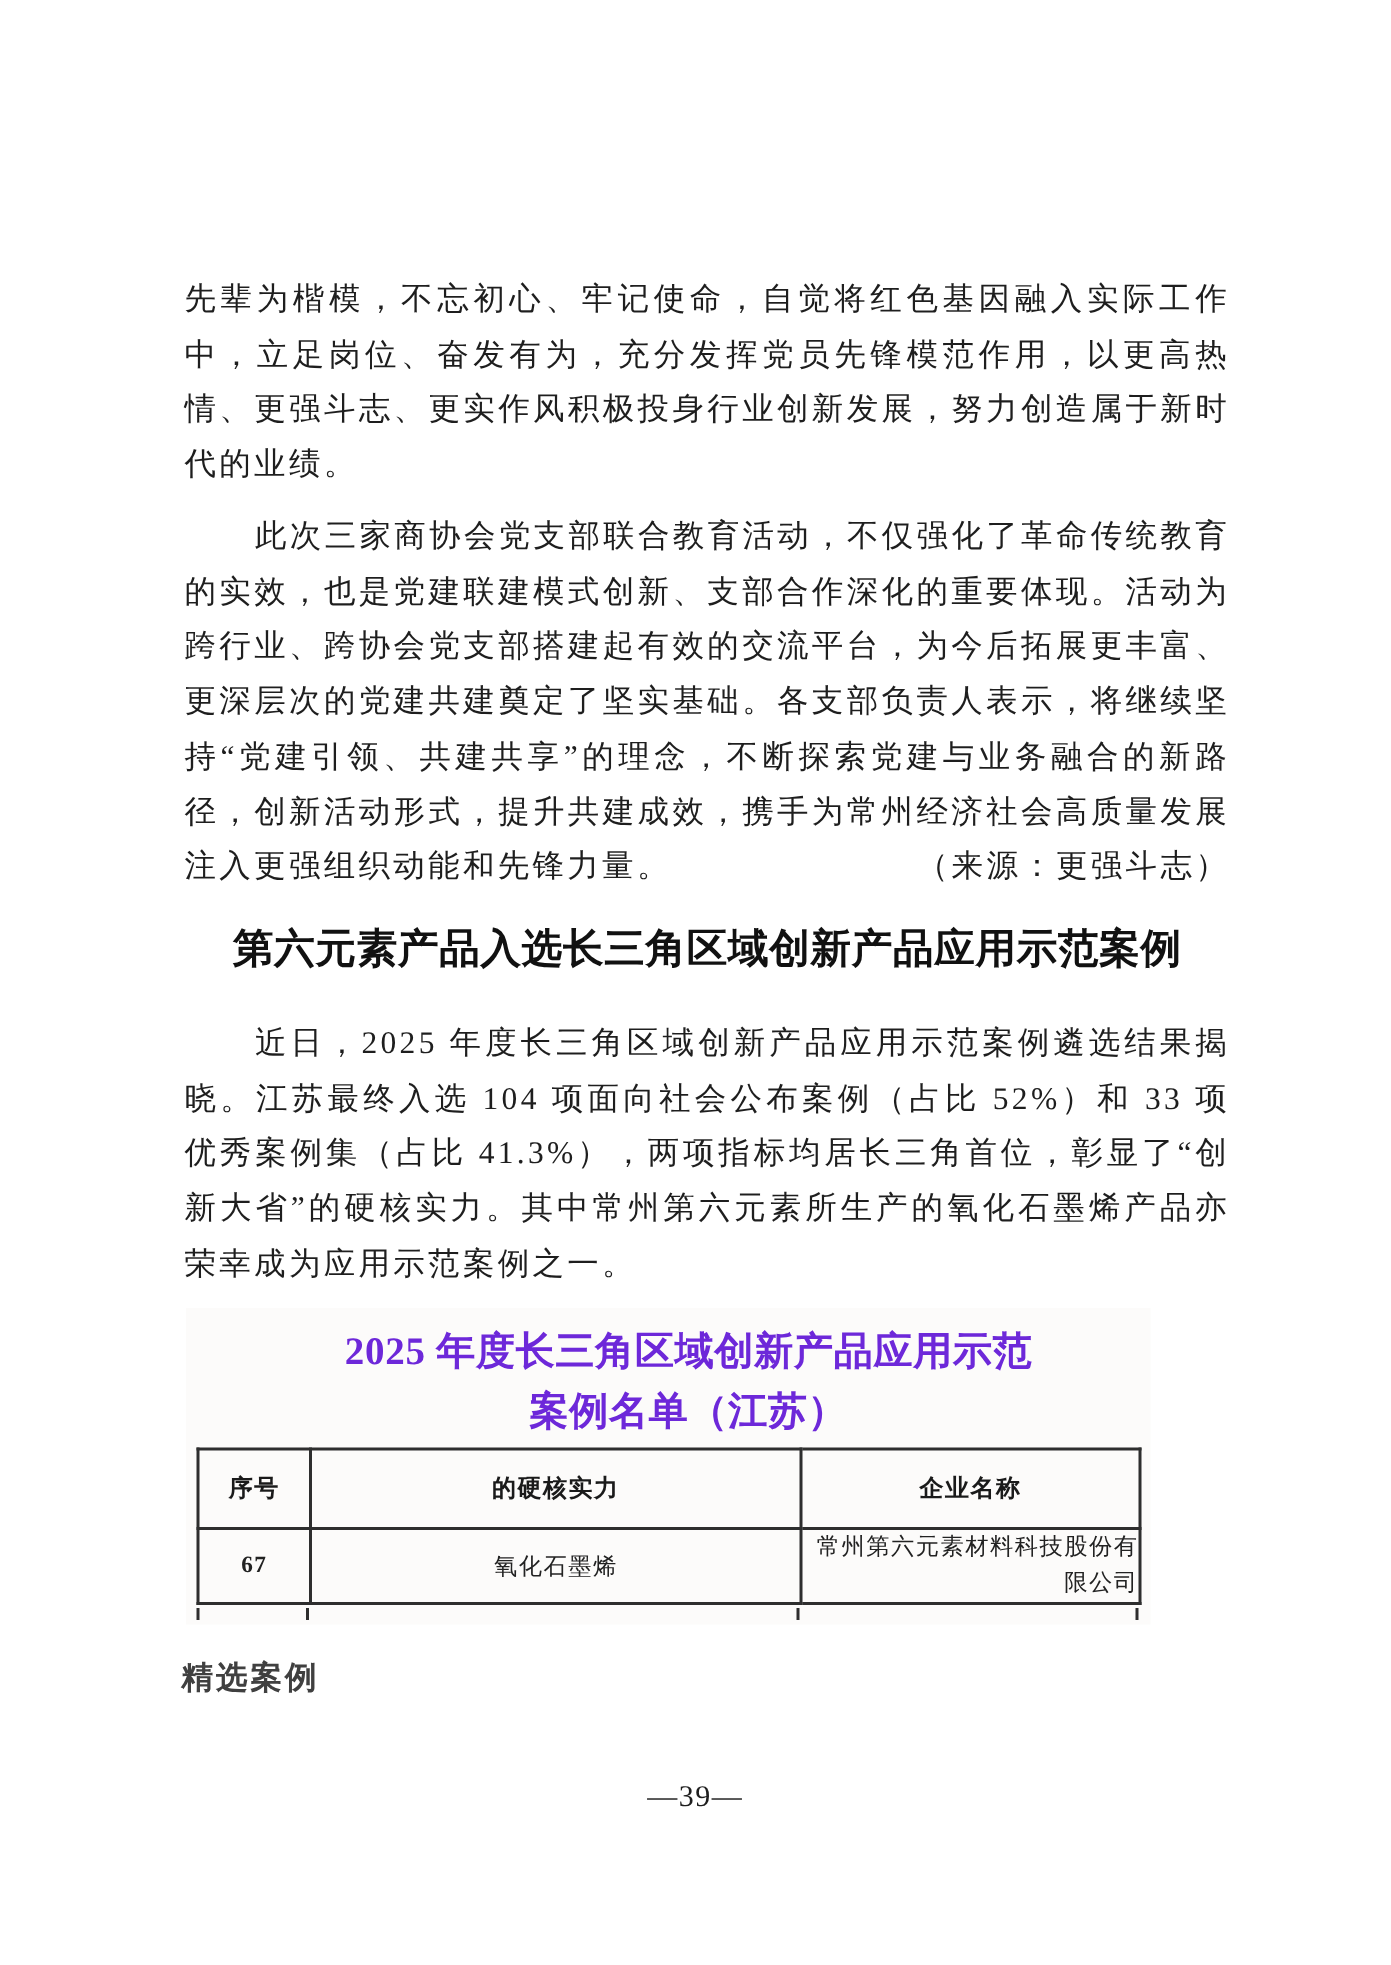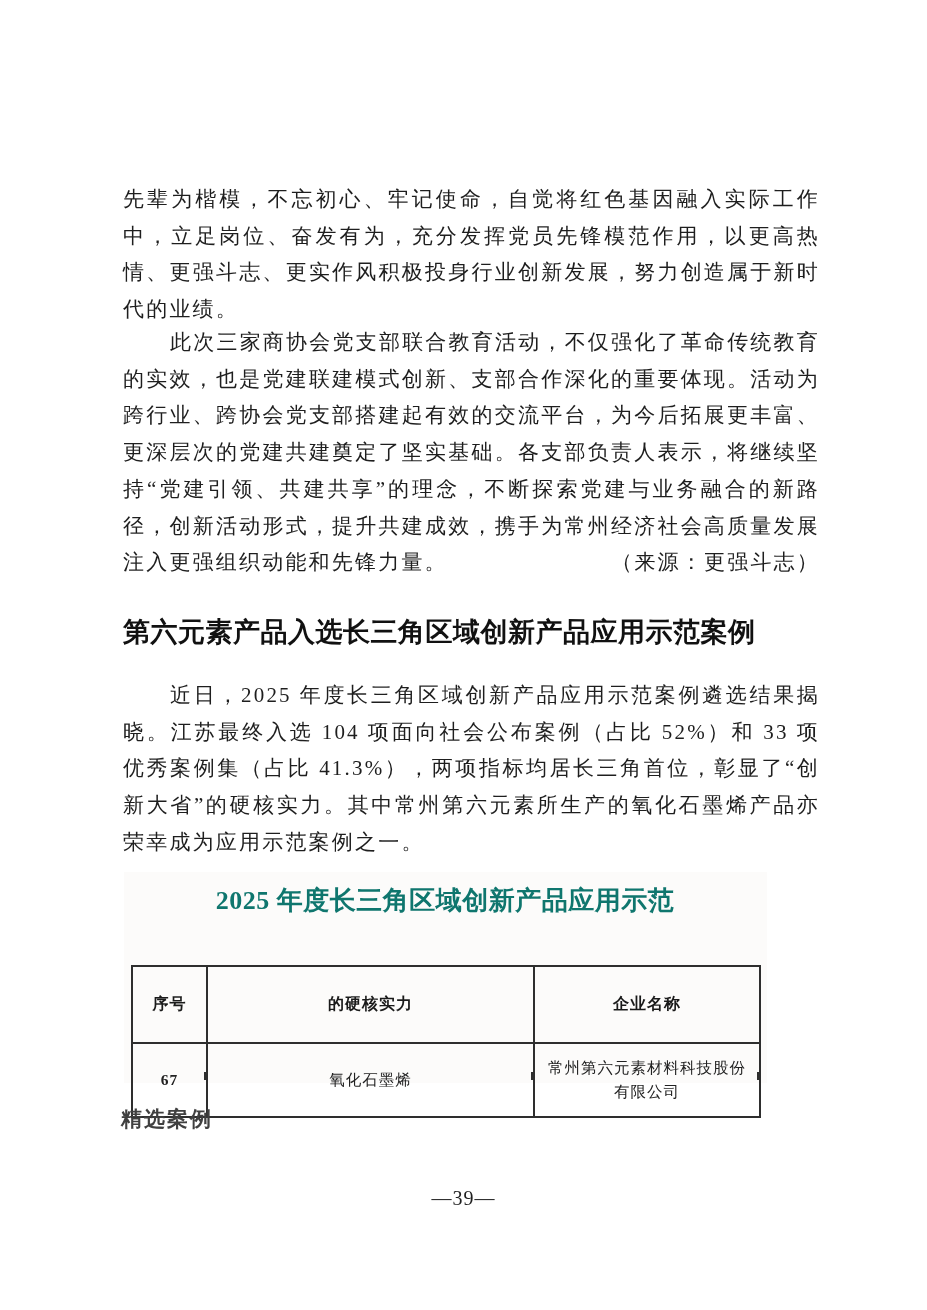--- a/index.html
+++ b/index.html
@@ -17,81 +17,81 @@
     position:absolute;
     left:123px;width:697px;
     font-size:21px;line-height:36.7px;
     letter-spacing:2.2px;
     text-align:justify;
     text-justify:inter-character;
     color:#1e1e1e;
   }
   .indent{text-indent:47px;}
   .p1{top:160px;}
-  .p2{top:303px;}
+  .p2{top:318px;}
   .p3{top:656px;}
   .src{float:right;letter-spacing:2.2px;}
 
   .article-heading{
     position:absolute;
     left:123px;top:597px;width:697px;
-    text-align:left;
+    text-align:center;
     font-size:27px;line-height:34px;
     font-weight:bold;
     letter-spacing:0.5px;
     color:#111;
   }
 
   
   .figure-bg{
     position:absolute;
     left:124px;top:872px;width:643px;height:211px;
     background:#fcfbfa;
   }
   .figure-title{
     position:absolute;
-    left:131px;top:881px;width:628px;
+    left:145px;top:881px;width:628px;
     text-align:center;
     font-size:26px;line-height:40px;
     font-weight:bold;
     letter-spacing:0.5px;
-    color:#0f766e;
+    color:#6d28d9;
   }
   table.cases{
     position:absolute;
     left:131px;top:965px;
     width:628px;
     border-collapse:collapse;
     table-layout:fixed;
     background:transparent;
   }
   table.cases col.c1{width:75px;}
   table.cases col.c2{width:327px;}
   table.cases col.c3{width:226px;}
   table.cases th,table.cases td{
     border:2px solid #2e2e2e;
-    padding:12px;
+    padding:0;
     vertical-align:middle;
   }
   table.cases th{
     height:51px;
     font-family:"Liberation Sans","DejaVu Sans",sans-serif;
     font-size:16px;font-weight:bold;
     letter-spacing:1px;
     text-align:center;color:#1a1a1a;
   }
   table.cases td{
     height:48px;
     font-size:15.5px;
     letter-spacing:1px;
     color:#222;
   }
   td.cell-no{text-align:center;font-weight:600;font-size:16px;}
   td.cell-product{text-align:center;padding-left:12px;}
-  td.cell-company{text-align:center;padding-left:8px;line-height:24px;}
+  td.cell-company{text-align:right;padding-left:8px;line-height:24px;}
 
   
   .stub{position:absolute;top:1072px;width:2px;height:8px;background:#2e2e2e;}
   .stub.s1{left:131px;}
   .stub.s2{left:204px;}
   .stub.s3{left:531px;}
   .stub.s4{left:757px;}
 
   .section-label{
     position:absolute;
@@ -121,20 +121,21 @@
   <p class="para p2 indent"><span>此次三家商协会党支部联合教育活动，不仅强化了革命传统教育的实效，也是党建联建模式创新、支部合作深化的重要体现。活动为跨行业、跨协会党支部搭建起有效的交流平台，为今后拓展更丰富、更深层次的党建共建奠定了坚实基础。各支部负责人表示，将继续坚持“党建引领、共建共享”的理念，不断探索党建与业务融合的新路径，创新活动形式，提升共建成效，携手为常州经济社会高质量发展注入更强组织动能和先锋力量。</span><span class="src">（来源：更强斗志）</span></p>
 
   <h1 class="article-heading">第六元素产品入选长三角区域创新产品应用示范案例</h1>
 
   <p class="para p3 indent">近日，2025 年度长三角区域创新产品应用示范案例遴选结果揭晓。江苏最终入选 104 项面向社会公布案例（占比 52%）和 33 项优秀案例集（占比 41.3%），两项指标均居长三角首位，彰显了“创新大省”的硬核实力。其中常州第六元素所生产的氧化石墨烯产品亦荣幸成为应用示范案例之一。</p>
 
   <div class="figure-bg"></div>
 
   <div class="figure-title">
     <div>2025 年度长三角区域创新产品应用示范</div>
+    <div>案例名单（江苏）</div>
   </div>
 
   <table class="cases">
     <colgroup>
         <col class="c1">
         <col class="c2">
         <col class="c3">
       </colgroup>
     <tbody>
         <tr>

